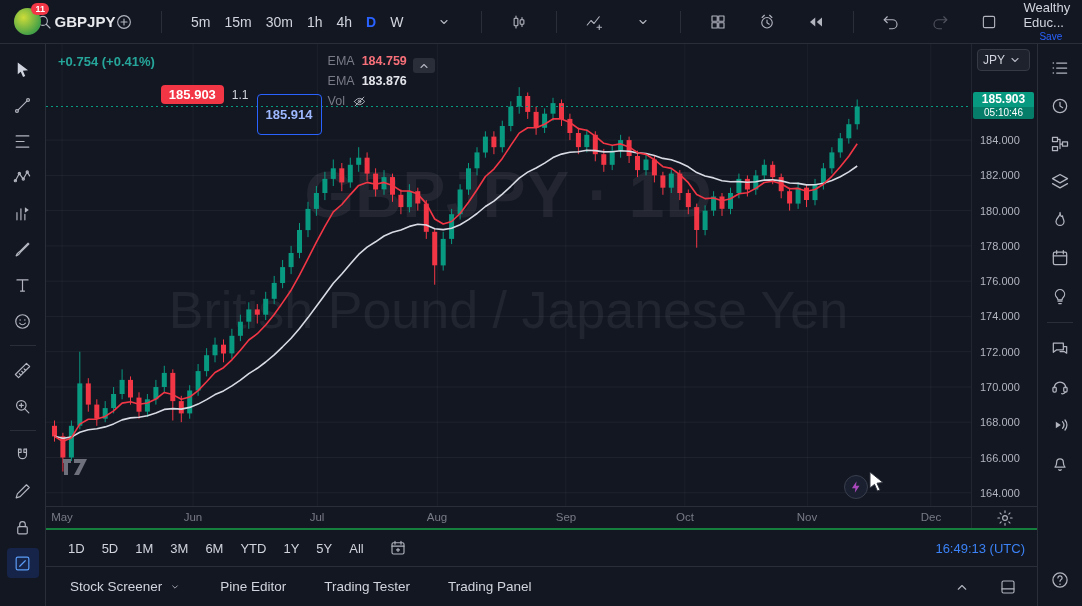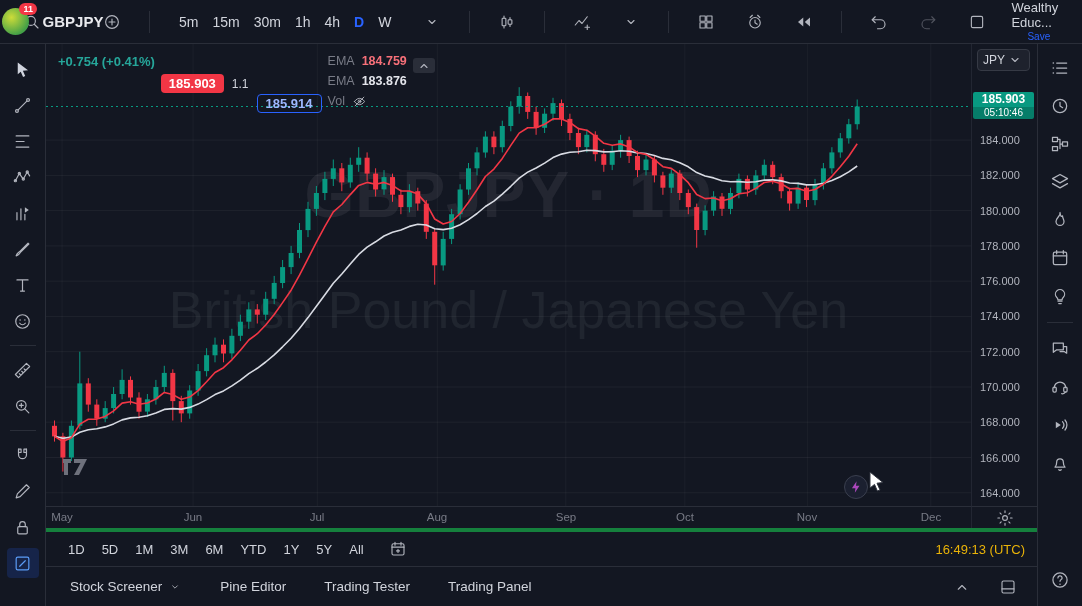--- a/index.html
+++ b/index.html
@@ -1,21 +1,21 @@
 <!DOCTYPE html>
 <html><head>
 <meta charset="utf-8">
 <style>
   * { box-sizing:border-box; margin:0; padding:0; }
   html,body { background:#0b0e15; }
   body { width:1082px; height:606px; font-family:"Liberation Sans", sans-serif; color:#d1d4dc; overflow:hidden; }
   .app { display:grid; width:1082px; height:606px; grid-template-columns:46px 1fr 45px; grid-template-rows:44px 1fr; background:#131722; }
 
   
-  .header { grid-column:1/4; display:flex; align-items:center; height:44px; padding:0 2px; gap:19px; border-bottom:1px solid #2a2e39; }
+  .header { grid-column:1/4; display:flex; align-items:center; height:44px; padding:0 14px; gap:19px; border-bottom:1px solid #2a2e39; }
   .hbtn { display:flex; align-items:center; justify-content:center; height:30px; min-width:30px; border-radius:6px; cursor:pointer; }
   .vdiv { width:1px; height:22px; background:#2a2e39; margin:0 3px; flex:none; }
   .avatar { width:27px; height:27px; border-radius:50%; background:radial-gradient(circle at 35% 35%, #cddc39, #43a047 72%); position:relative; flex:none; }
   .badge { position:absolute; top:-5px; right:-8px; background:#f23645; color:#fff; font-size:9px; font-weight:700; border-radius:8px; padding:1px 4px; }
   .symbol { font-size:15px; font-weight:700; color:#e8e9ed; margin-left:2px; }
   .tf-btn { padding:0 7px; height:28px; display:flex; align-items:center; font-size:14px; color:#d1d4dc; border-radius:4px; cursor:pointer; }
   .tf-btn.active { color:#2962ff; font-weight:700; }
   .dim svg.icon { stroke:#50535e; }
   .layout-menu { display:flex; flex-direction:column; align-items:flex-start; line-height:1.15; cursor:pointer; }
   .layout-name { font-size:13px; color:#d1d4dc; }
@@ -43,44 +43,44 @@
   .chart-region { flex:1; display:grid; grid-template-columns:1fr 66px; grid-template-rows:1fr 22px; }
   .plot { position:relative; overflow:hidden; background:#131722; cursor:crosshair; }
   #chart-svg { position:absolute; inset:0; z-index:1; }
   .watermark { position:absolute; inset:0; display:flex; flex-direction:column; align-items:center; justify-content:center; gap:48px; pointer-events:none; z-index:0; transform:translateY(-26px); }
   .wm1 { font-size:64px; font-weight:700; color:rgba(178,181,190,0.10); letter-spacing:1px; white-space:nowrap; }
   .wm2 { font-size:52px; font-weight:400; color:rgba(178,181,190,0.085); white-space:nowrap; }
   .legend { position:absolute; top:10px; left:12px; z-index:5; display:flex; gap:6px; }
   .change { color:#26a69a; font-weight:600; font-size:13px; }
   .quote-row { display:flex; align-items:center; gap:8px; }
   .sell-box { background:#f23645; color:#fff; font-size:13px; font-weight:600; padding:2px 8px; border-radius:4px; cursor:pointer; }
-  .buy-box { border:1px solid #2962ff; color:#9db8ff; font-size:13px; font-weight:600; padding:1px 8px; border-radius:4px; cursor:pointer;margin-top:40px; }
+  .buy-box { border:1px solid #2962ff; color:#9db8ff; font-size:13px; font-weight:600; padding:12px 8px; border-radius:4px; cursor:pointer;margin-top:40px; }
   .spread { font-size:12px; color:#d1d4dc; }
   .ind-row { display:flex; gap:7px; font-size:12.5px; color:#787b86; align-items:flex-start; }
   .collapse-btn { width:22px; height:15px; background:#2a2e39; border-radius:3px; display:flex; align-items:center; justify-content:center; margin-top:4px; cursor:pointer; }
   .tv-logo { position:absolute; left:16px; bottom:26px; z-index:2; opacity:.9; }
   .flash { position:absolute; width:24px; height:24px; border-radius:50%; background:#1b2030; border:1px solid #3a3f4e; display:flex; align-items:center; justify-content:center; z-index:4; cursor:pointer; }
   .mouse { position:absolute; z-index:6; pointer-events:none; }
 
   .price-axis { position:relative; border-left:1px solid rgba(42,46,57,0.7); cursor:ns-resize; }
   .tick { position:absolute; left:8px; font-size:11px; color:#b2b5be; }
   .jpy-pill { position:absolute; top:5px; left:5px; right:7px; height:22px; background:#1e222d; border:1px solid #363a45; border-radius:4px; display:flex; align-items:center; justify-content:space-between; padding:6px 5px; font-size:12px; color:#d1d4dc; cursor:pointer; z-index:3; }
   .price-tag { position:absolute; left:1px; right:3px; background:#089981; color:#fff; border-radius:2px; text-align:center; padding:1px 0 0; z-index:2; }
   .price-tag .p { font-size:12px; font-weight:700; line-height:1.15; }
   .price-tag .cd { font-size:10px; line-height:1.2; background:rgba(0,0,0,0.18); }
 
   .time-axis { position:relative; border-top:1px solid #2a2e39; cursor:ew-resize; }
   .month { position:absolute; top:4px; font-size:11.5px; color:#787b86; transform:translateX(-50%); }
   .axis-corner { border-top:1px solid #2a2e39; border-left:1px solid rgba(42,46,57,0.7); display:flex; align-items:center; justify-content:center; }
 
   
-  .range-bar { height:38px; display:flex; align-items:center; border-top:4px solid #15803d; padding:0 12px 0 14px; gap:1px; }
+  .range-bar { height:38px; display:flex; align-items:center; border-top:2px solid #15803d; padding:0 12px 0 14px; gap:1px; }
   .range-btn { font-size:13px; color:#d1d4dc; padding:4px 8px; border-radius:4px; cursor:pointer; }
   .goto-btn { margin-left:10px; }
-  .clock { margin-left:auto; font-size:13px; color:#eab308; cursor:pointer; }
+  .clock { margin-left:auto; font-size:13px; color:#3b82f6; cursor:pointer; }
 
   .panel-bar { height:40px; display:flex; align-items:center; border-top:1px solid #2a2e39; padding:0 14px 0 24px; gap:38px; }
   .panel-tab { font-size:13.5px; color:#d1d4dc; display:flex; align-items:center; gap:6px; cursor:pointer; white-space:nowrap; }
   .panel-icons { margin-left:auto; display:flex; gap:16px; }
 </style>
 </head>
 <body>
 
 <div class="app">
 

